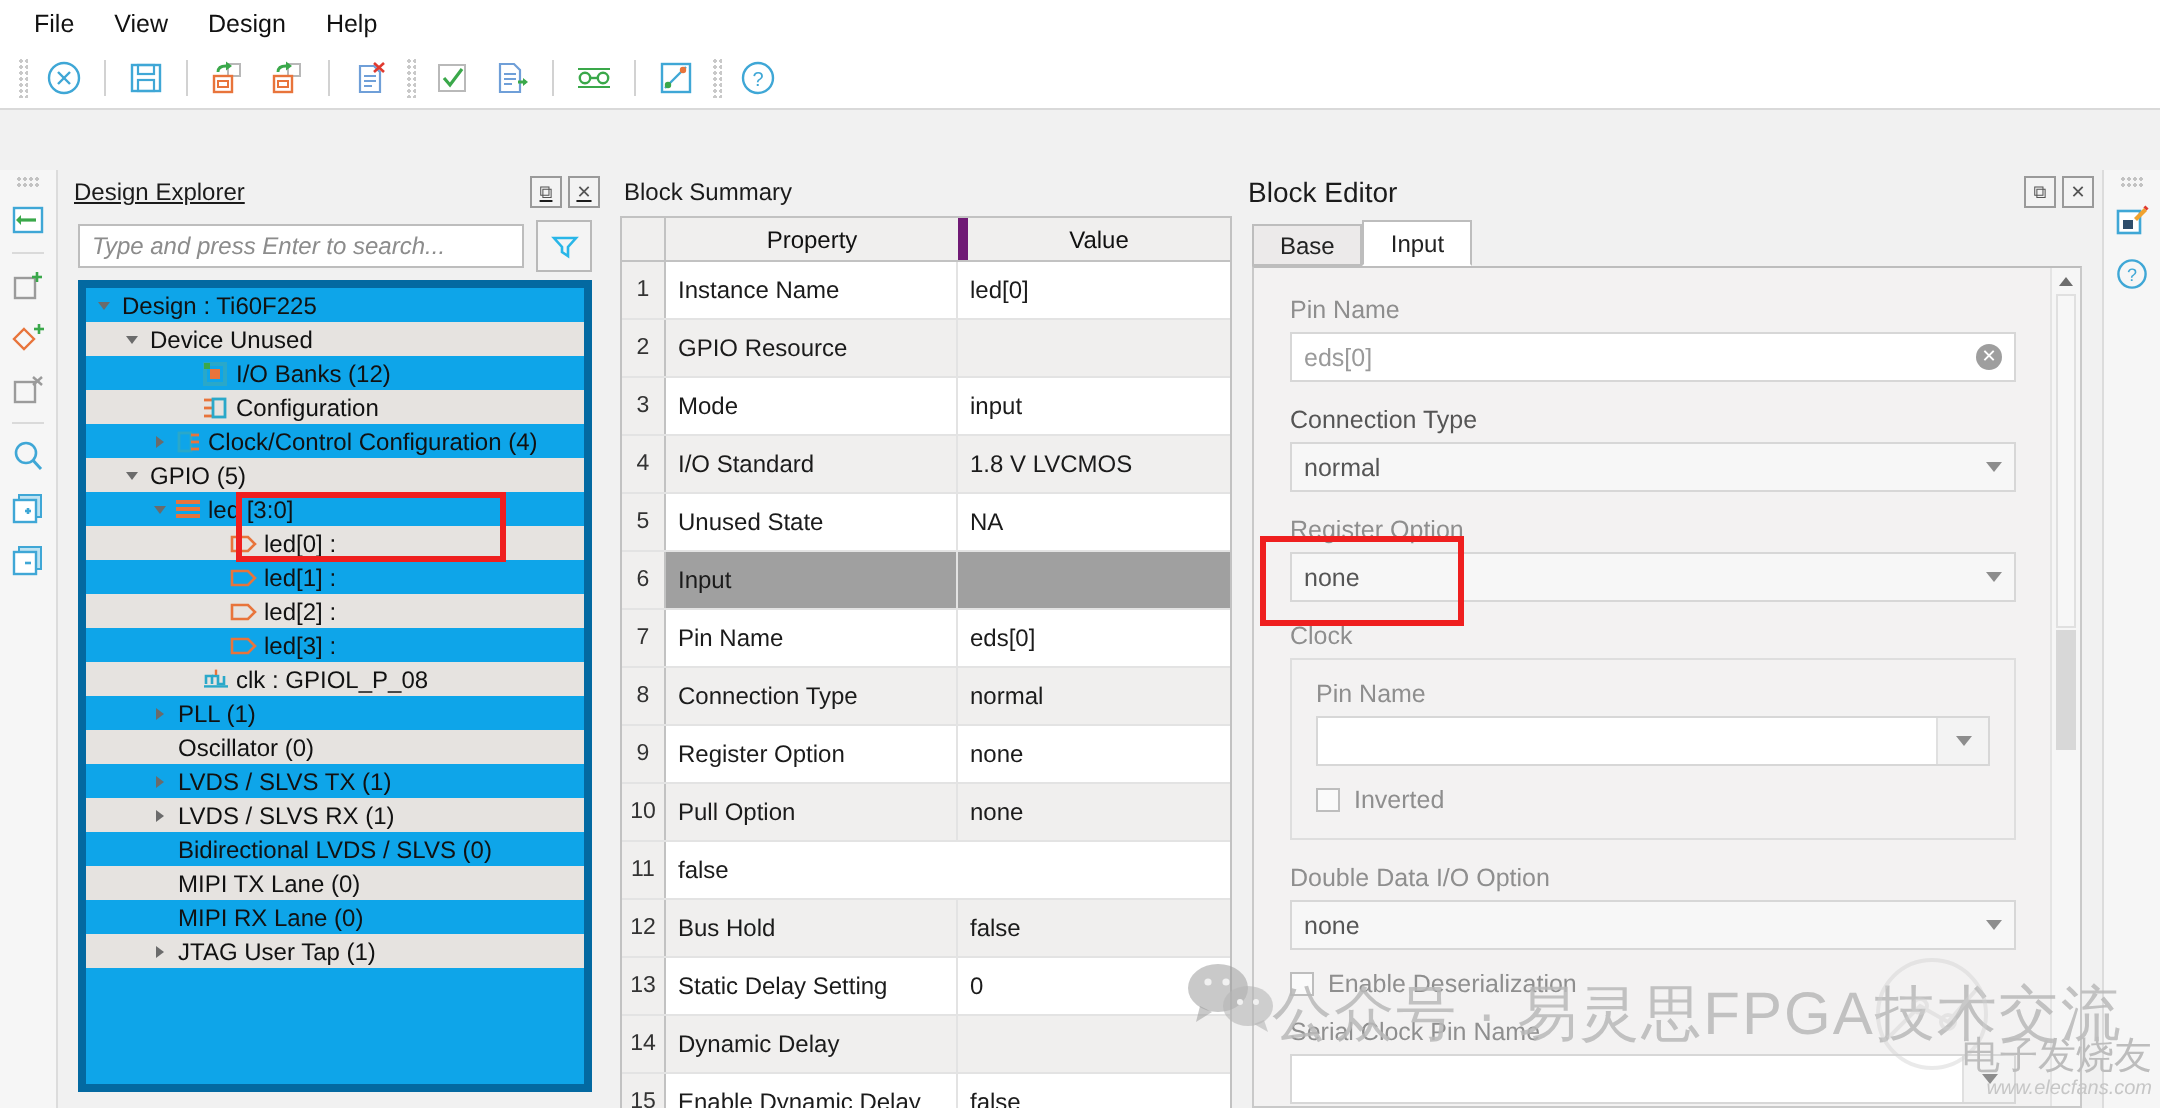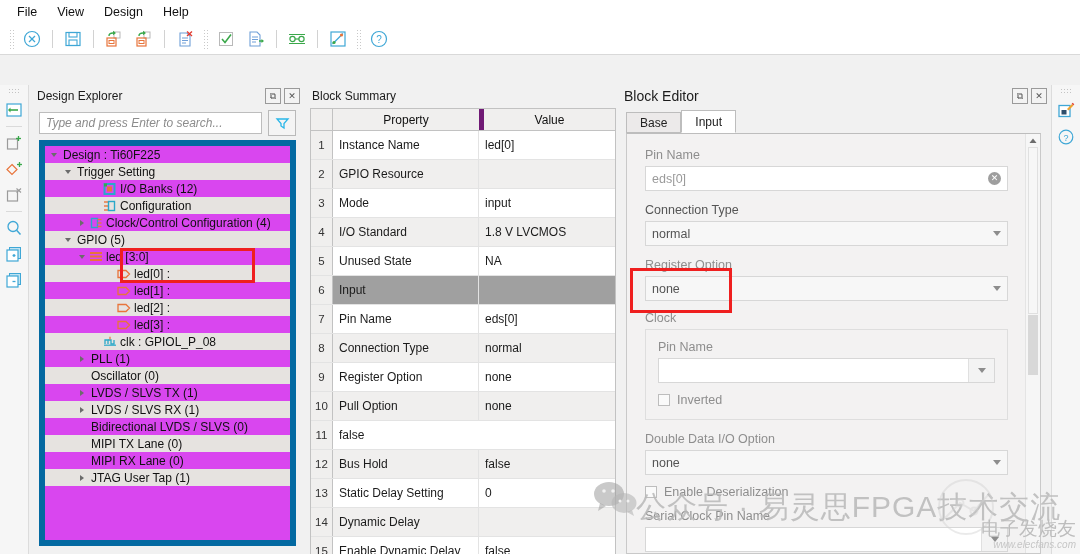--- a/index.html
+++ b/index.html
@@ -39,29 +39,29 @@
   
   .vstrip{width:28px;background:#f6f6f6;border-right:1px solid #dcdcdc;
           display:flex;flex-direction:column;align-items:center;padding-top:3px;}
   .vstrip .grip{width:12px;height:6px;margin-bottom:3px;
     background-image:radial-gradient(#c3c3c3 .8px,transparent .8px);background-size:3px 3px;}
   .vs-item{width:24px;height:26px;display:flex;align-items:center;justify-content:center;}
   .vs-sep{width:16px;height:1px;background:#dadada;margin:3px 0;}
 
   
   .explorer{width:275px;background:#f1f1f1;display:flex;flex-direction:column;}
-  .panel-head{height:22px;display:flex;align-items:center;padding:0 4px 0 8px;}
+  .panel-head{height:22px;display:flex;align-items:center;padding:0 4px 0 8px;text-decoration:underline;}
   .panel-head .pt{flex:1;font-size:12px;color:#1b1b1b;}
   .ph-btn{width:14px;height:14px;margin-left:3px;border:1px solid #9a9a9a;background:#f3f3f3;
           display:flex;align-items:center;justify-content:center;font-size:9px;color:#555;line-height:1;}
   .search-row{display:flex;align-items:center;padding:3px 8px 4px 10px;gap:6px;font-style:italic;}
   .search-inp{flex:1;height:22px;border:1px solid #bdbdbd;background:#fff;font-size:12px;
               color:#8c8c8c;padding:0 6px;box-sizing:border-box;line-height:20px;}
   .filter-btn{width:26px;height:24px;border:1px solid #b9b9b9;background:#f4f4f4;display:flex;align-items:center;justify-content:center;}
-  .tree{flex:1;margin:0 8px 8px 10px;background:#d946ef;border:6px solid #0369a1;overflow:hidden;position:relative;text-align:center;}
+  .tree{flex:1;margin:0 8px 8px 10px;background:#0ea5e9;border:4px solid #0369a1;overflow:hidden;position:relative;text-align:center;}
   .trow{height:17px;display:flex;align-items:center;font-size:12px;color:#111;white-space:nowrap;}
   .trow.alt{background:#e6e3e0;}
   .arrow{width:11px;height:11px;display:inline-block;position:relative;flex:none;}
   .arrow.closed:after{content:"";position:absolute;left:3px;top:2.5px;border-left:4px solid #6b6b6b;border-top:3.5px solid transparent;border-bottom:3.5px solid transparent;}
   .arrow.open:after{content:"";position:absolute;left:1.5px;top:4px;border-top:4px solid #6b6b6b;border-left:3.5px solid transparent;border-right:3.5px solid transparent;}
   .ticon{width:15px;height:13px;display:inline-flex;align-items:center;justify-content:center;flex:none;margin-right:3px;}
   .tlabel{overflow:hidden;text-overflow:ellipsis;}
   .hl-box{position:absolute;border:3px solid #ef1f1f;box-sizing:border-box;pointer-events:none;}
 
   
@@ -305,21 +305,21 @@
         <div class="trow">
             <span style="width: 4px; flex: 0 0 auto;"></span>
             <span class="arrow open"></span>
             <span style="width: 3px; flex: 0 0 auto;"></span>
             <span class="tlabel">Design : Ti60F225</span>
           </div>
           <div class="trow alt">
             <span style="width: 18px; flex: 0 0 auto;"></span>
             <span class="arrow open"></span>
             <span style="width: 3px; flex: 0 0 auto;"></span>
-            <span class="tlabel">Trigger Setting</span>
+            <span class="tlabel">Device Unused</span>
           </div>
           <div class="trow">
             <span style="width: 46px; flex: 0 0 auto;"></span>
             <span class="arrow "></span>
             <span class="ticon">
               <svg width="13" height="12" viewBox="0 0 13 12">
                 <rect x="1.5" y="1" width="10" height="10" fill="none" stroke="#2aa8c9" stroke-width="2"></rect>
                 <rect x="4" y="3.5" width="5" height="5" fill="#e8743b"></rect>
                 <rect x="1" y="0.5" width="3" height="3" fill="#3aa84a"></rect>
               </svg>

